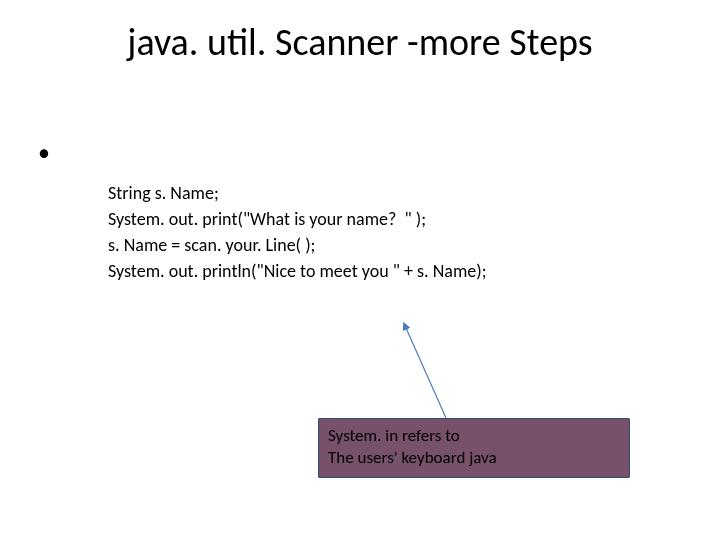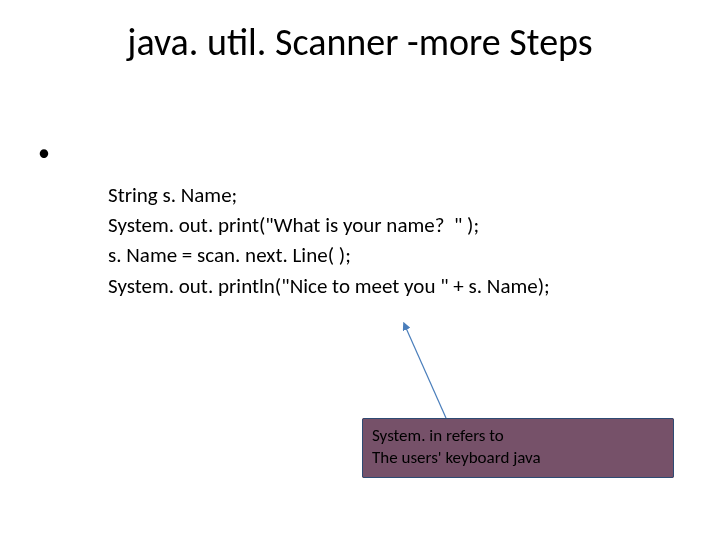--- a/index.html
+++ b/index.html
@@ -43,33 +43,32 @@
     line-height: 1.25;
   }
   .bullet-dot {
     font-size: 24px;
     line-height: 1.4;
     padding-left: 2px;
   }
   .code-block {
     margin-top: 10px;
     margin-left: 72px;
-    font-size: 21px;
+    font-size: 18px;
     line-height: 1.45;
     font-family: "Calibri", "Segoe UI", Arial, sans-serif;
   }
   .code-line { white-space: pre; }
   .callout {
     position: absolute;
     left: 318px;
     top: 418px;
     width: 312px;
     height: 60px;
     box-sizing: border-box;
-    margin-left: 44px;
   }
   .callout-bg {
     position: absolute;
     inset: 0;
     background: #B23A33; 
     border-radius: 2px;
   }
   .callout-overlay {
     position: absolute;
     inset: 0;
@@ -103,21 +102,21 @@
 
   <div class="title">java. util. Scanner -more Steps</div>
 
   <div class="body">
     <div class="bullet-row">
       <div class="bullet-dot">•</div>
     </div>
     <div class="code-block">
       <div class="code-line">String s. Name;</div>
       <div class="code-line">System. out. print("What is your name?  " );</div>
-      <div class="code-line">s. Name = scan. next. Line( );</div>
+      <div class="code-line">s. Name = scan. your. Line( );</div>
       <div class="code-line">System. out. println("Nice to meet you " + s. Name);</div>
     </div>
   </div>
 
   <svg class="arrow" viewBox="0 0 60 100">
     <defs>
       <marker id="ah" viewBox="0 0 10 10" refX="2" refY="5" markerWidth="7" markerHeight="7" orient="auto-start-reverse">
         <path d="M0,0 L10,5 L0,10 z" fill="#4A7EBB"></path>
       </marker>
     </defs>

